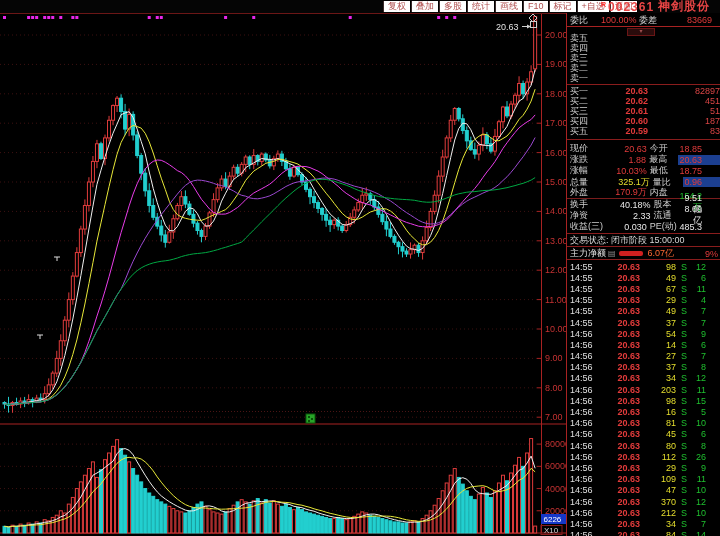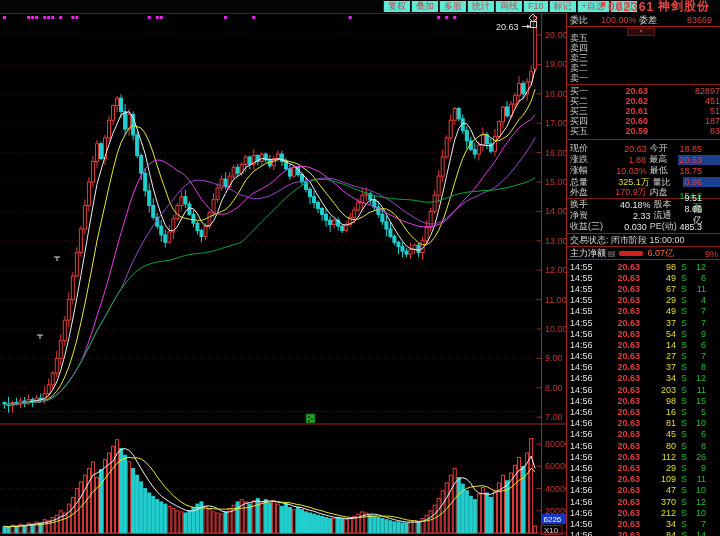--- a/index.html
+++ b/index.html
@@ -2,21 +2,21 @@
 <html><head>
 <meta charset="utf-8">
 <style>
   html,body{margin:0;padding:0;background:#000;}
   #root{position:relative;width:720px;height:536px;background:#000;overflow:hidden;
         font-family:"Liberation Sans","DejaVu Sans",sans-serif;font-size:9px;color:#ccc;}
   
   .topbar{position:absolute;left:0;top:0;width:720px;height:13px;background:#050505;
           border-bottom:1px solid #6b1616;}
   .menu{position:absolute;left:383px;top:0;height:13px;display:flex;align-items:center;}
-  .menu-item{color:#b05050;background:#5eead4;border-left:1px solid #3a2a2a;border-right:1px solid #000;
+  .menu-item{color:#b05050;background:#ffffff;border-left:1px solid #3a2a2a;border-right:1px solid #000;
              padding:0 4px;height:11px;line-height:11px;font-size:9px;cursor:default;}
   .title{position:absolute;left:601px;top:0;height:13px;display:flex;align-items:center;}
   .rflag{color:#ff2a2a;font-size:7px;margin-right:2px;position:relative;top:-2px;font-weight:bold;}
   .tcode,.tname{color:#e84545;font-weight:bold;font-size:12px;letter-spacing:1px;margin-right:4px;}
   
   .panel{position:absolute;left:566px;top:13px;width:154px;height:523px;background:#000;
          border-left:1px solid #a82222;box-sizing:border-box;}
   .p-abs{position:absolute;left:0;width:153px;}
   .row-weibi{top:1px;height:13px;border-bottom:1px solid #a82222;display:flex;align-items:center;padding-left:3px;box-sizing:border-box;}
   .row-weibi .lbl{color:#d8d8d8;}

